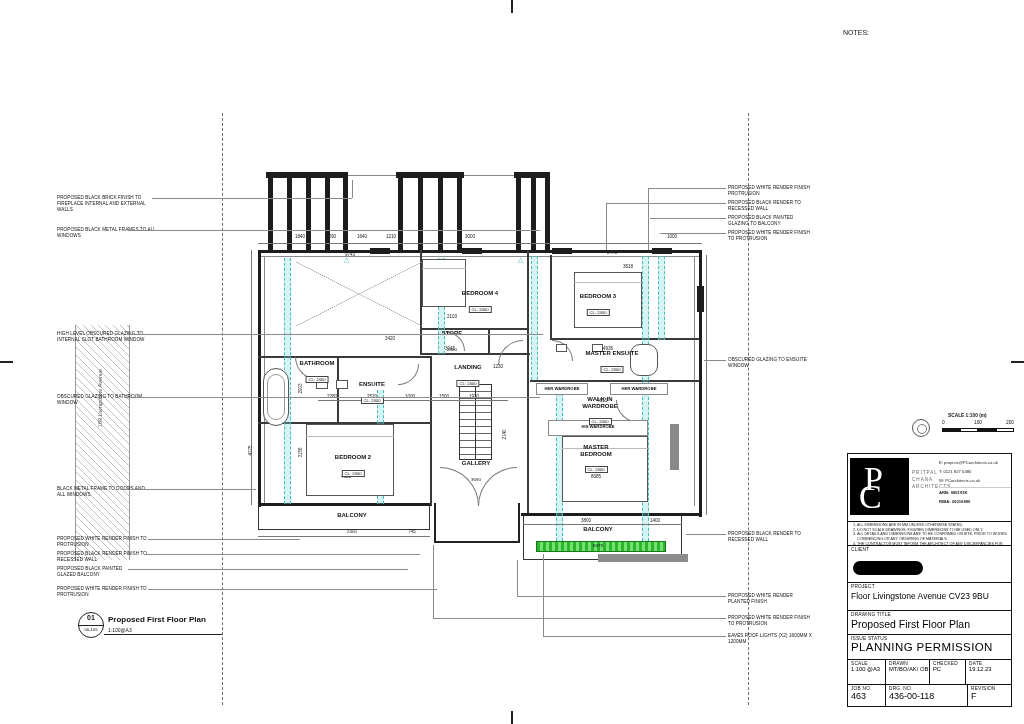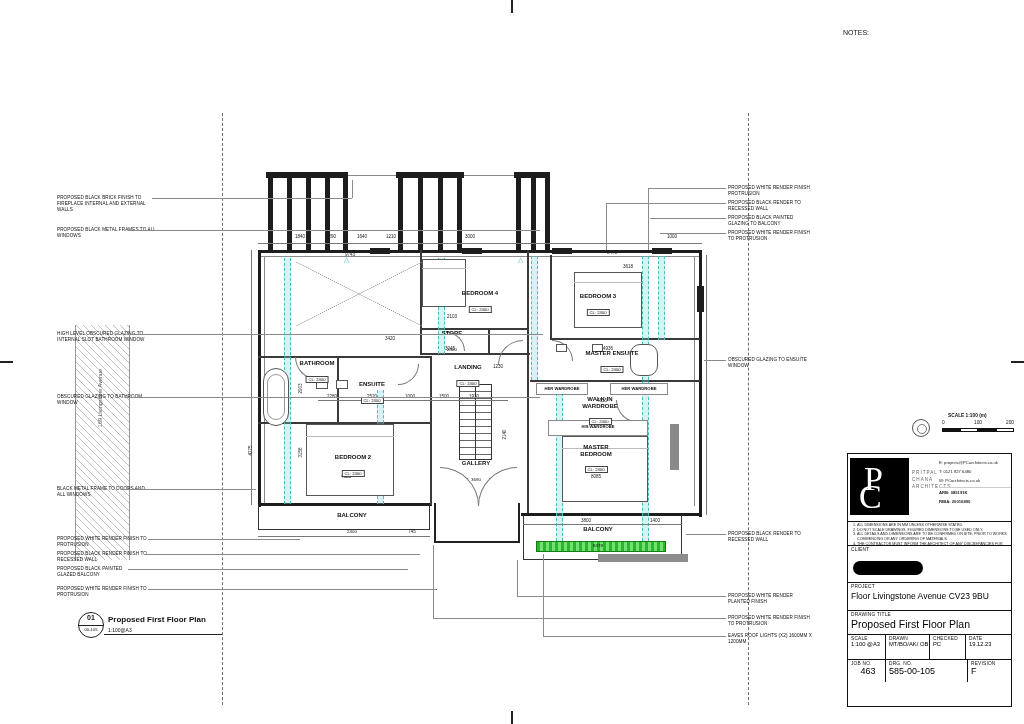--- a/index.html
+++ b/index.html
@@ -364,20 +364,24 @@
     <div class="row" style="height:28px;">
       <div class="lbl">PROJECT</div>
       <div class="val" style="font-size:8.5px;margin-top:2px;">Floor Livingstone Avenue CV23 9BU</div>
     </div>
 
     <div class="row" style="height:24px;">
       <div class="lbl">DRAWING TITLE</div>
       <div class="val" style="font-size:10.5px;margin-top:1px;">Proposed First Floor Plan</div>
     </div>
 
+    <div class="row" style="height:25px;">
+      <div class="lbl">ISSUE STATUS</div>
+      <div class="val" style="font-size:11.5px;letter-spacing:.4px;">PLANNING PERMISSION</div>
+    </div>
 
     <div class="row" style="height:25px;">
       <div class="metacol" style="width:38px;">
         <div class="lbl">SCALE</div>
         <div class="val" style="font-size:5.8px;">1:100 @A3</div>
       </div>
       <div class="metacol" style="width:44px;">
         <div class="lbl">DRAWN</div>
         <div class="val" style="font-size:5.8px;">MT/BO/AK/ OB</div>
       </div>
@@ -387,25 +391,25 @@
       </div>
       <div class="metacol" style="width:45px;border-right:none;">
         <div class="lbl">DATE</div>
         <div class="val" style="font-size:5.8px;">19.12.23</div>
       </div>
     </div>
 
     <div class="row" style="height:22px;border-bottom:none;">
       <div class="metacol" style="width:38px;">
         <div class="lbl">JOB NO.</div>
-        <div class="val" style="font-size:9px;text-align:center;">463</div>
+        <div class="val" style="font-size:9px;">463</div>
       </div>
       <div class="metacol" style="width:82px;">
         <div class="lbl">DRG. NO.</div>
-        <div class="val" style="font-size:9px;">585-00-105</div>
+        <div class="val" style="font-size:9px;">436-00-118</div>
       </div>
       <div class="metacol" style="width:43px;border-right:none;">
         <div class="lbl">REVISION</div>
         <div class="val" style="font-size:9px;">F</div>
       </div>
     </div>
   </div>
 
 </div>
 

